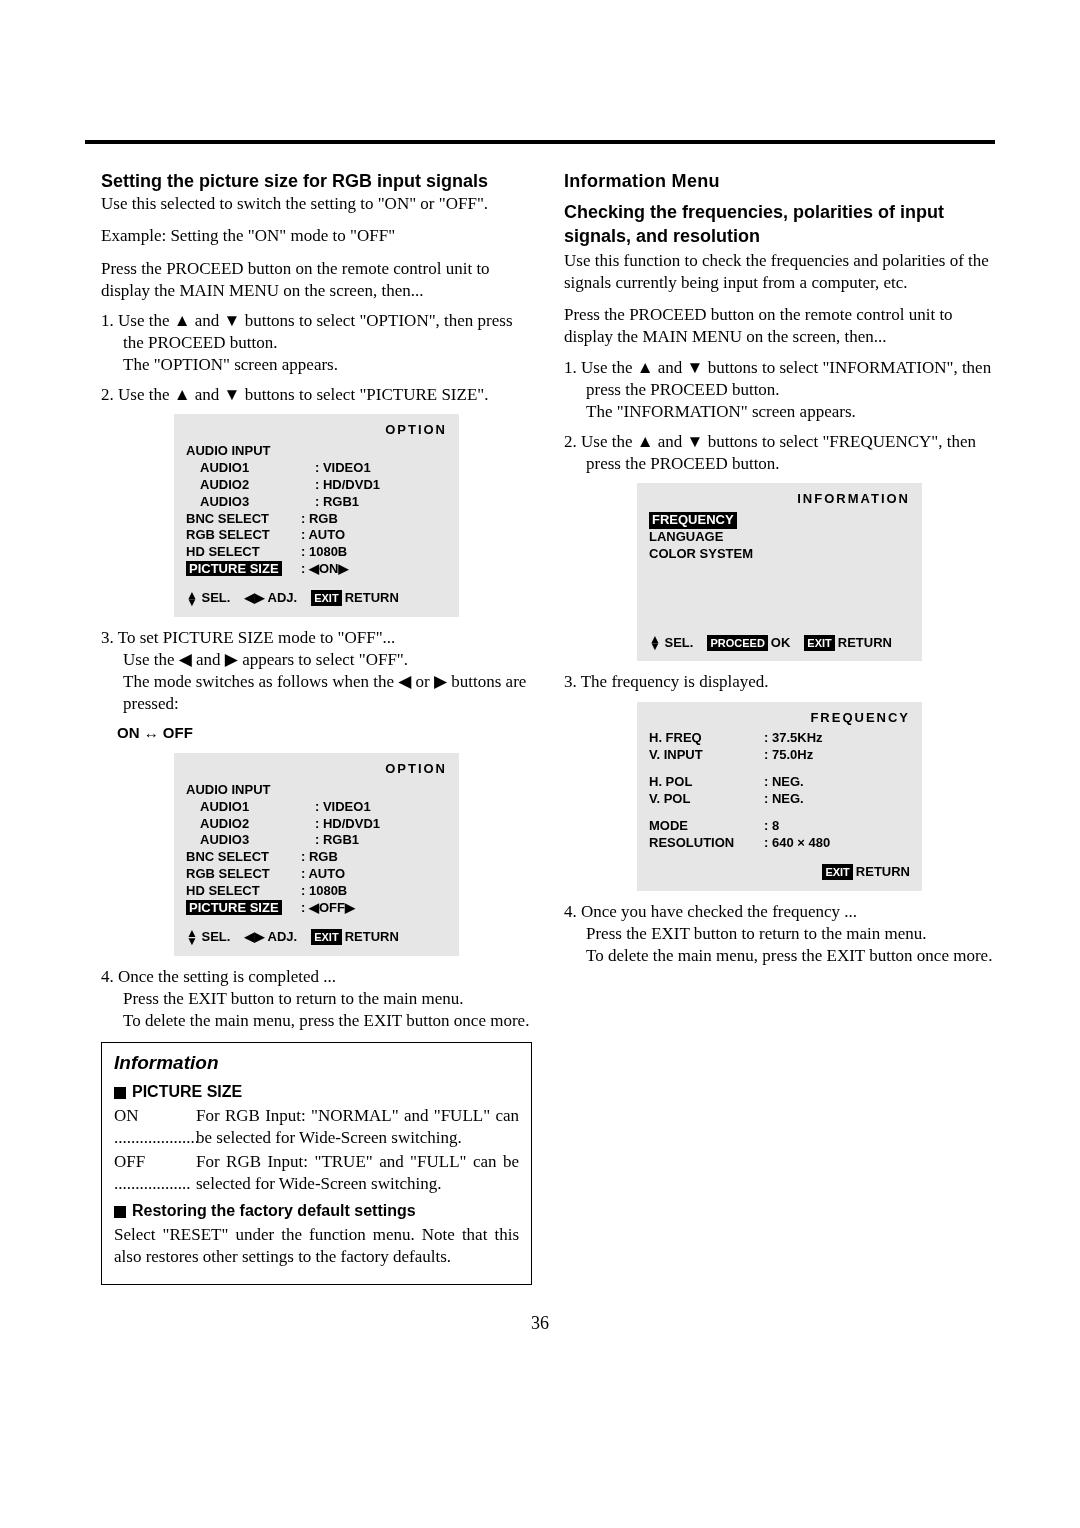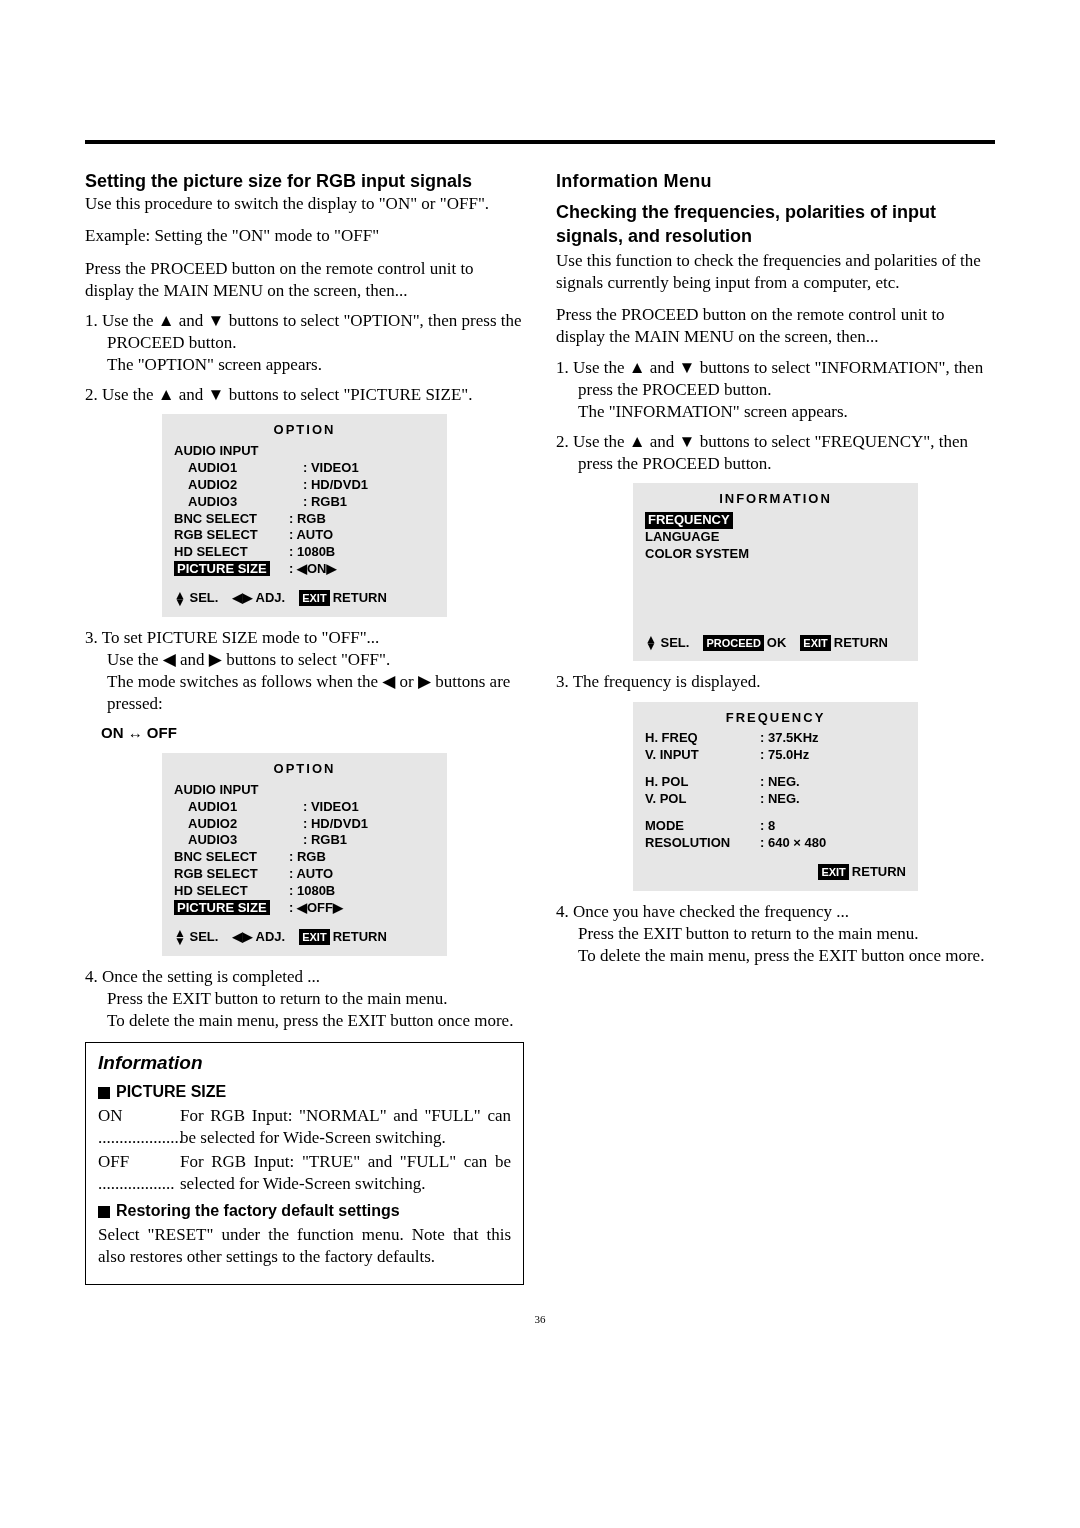--- a/index.html
+++ b/index.html
@@ -17,20 +17,21 @@
     box-sizing: border-box;
   }
   .rule {
     height: 4px;
     background: #000;
     margin-bottom: 26px;
   }
   .cols {
     display: flex;
     gap: 32px;
+    margin-left: 16px;
   }
   .col {
     flex: 1;
     font-size: 17px;
     line-height: 1.3;
   }
   .hd {
     font-family: Arial, Helvetica, sans-serif;
     font-weight: bold;
   }
@@ -57,21 +58,21 @@
   .osd {
     font-family: Arial, Helvetica, sans-serif;
     font-weight: bold;
     font-size: 13px;
     background: #e6e6e6;
     width: 285px;
     margin: 8px auto 10px auto;
     padding: 8px 12px 10px 12px;
     box-sizing: border-box;
   }
-  .osd .title { text-align: center; letter-spacing: 2px; margin-bottom: 4px; }
+  .osd .title { text-align: right; letter-spacing: 2px; margin-bottom: 4px; }
   .osd .row { display: flex; }
   .osd .lab { width: 115px; }
   .osd .val { flex: 1; }
   .osd .indent { padding-left: 14px; }
   .pill { background: #000; color: #fff; padding: 0 3px; }
   .osd .footline { margin-top: 12px; display: flex; gap: 14px; align-items: center; }
   .osd .footline.r { justify-content: flex-end; }
   .small { font-family: Arial, Helvetica, sans-serif; font-weight: bold; font-size: 15px; margin: 2px 0 10px 16px;}
   .infobox {
     border: 1.5px solid #000;
@@ -89,34 +90,34 @@
     font-family: Arial, Helvetica, sans-serif;
     font-weight: bold;
     font-size: 16px;
     margin: 6px 0 2px 0;
   }
   .infobox .dl { display: flex; margin: 0 0 2px 0; }
   .infobox .dt { width: 82px; }
   .infobox .dd { flex: 1; text-align: justify; }
   .infobox .just { text-align: justify; }
   .sq { display:inline-block; width:12px; height:12px; background:#000; margin-right:6px; vertical-align:middle;}
-  .pagenum { text-align: center; font-size: 11px; margin-top: 28px; }
+  .pagenum { text-align: center; font-size: 18px; margin-top: 28px; }
   .lbtn { background:#000; color:#fff; font-size:11px; padding:2px 3px; margin-right:3px;}
   .ud { display:inline-block; line-height:0.6; font-size:12px; vertical-align:middle;}
 </style>
 </head>
 <body>
 
 <div class="page">
   <div class="rule"></div>
   <div class="cols">
 
     <div class="col">
       <p class="hd hd1">Setting the picture size for RGB input signals</p>
-      <p>Use this procedure to switch the display to "ON" or "OFF".</p>
+      <p>Use this selected to switch the setting to "ON" or "OFF".</p>
       <p class="ex">Example: Setting the "ON" mode to "OFF"</p>
       <p class="ital">Press the PROCEED button on the remote control unit to display the MAIN MENU on the screen, then...</p>
 
       <ol class="steps mt">
         <li>
           <span>1.</span>
           <span>Use the ▲ and ▼ buttons to select "OPTION", then press the PROCEED button.</span><br>
           <span style="margin-left:0">The "OPTION" screen appears.</span>
         </li>
         <li>
@@ -162,21 +163,21 @@
           <span><span class="ud">▲<br>▼</span> <span>SEL.</span></span>
           <span>◀▶ ADJ.</span>
           <span><span class="lbtn">EXIT</span><span>RETURN</span></span>
         </div>
       </div>
 
       <ol class="steps">
         <li>
           <span>3.</span>
           <span class="ital">To set PICTURE SIZE mode to "OFF"...</span><br>
-          <span>Use the ◀ and ▶ buttons to select "OFF".</span><br>
+          <span>Use the ◀ and ▶ appears to select "OFF".</span><br>
           <span>The mode switches as follows when the ◀ or ▶ buttons are pressed:</span>
         </li>
       </ol>
       <div class="small">ON ↔ OFF</div>
 
       <div class="osd">
         <div class="title">OPTION</div>
         <div class="row">
             <span class="lab">AUDIO INPUT</span>
           </div>

